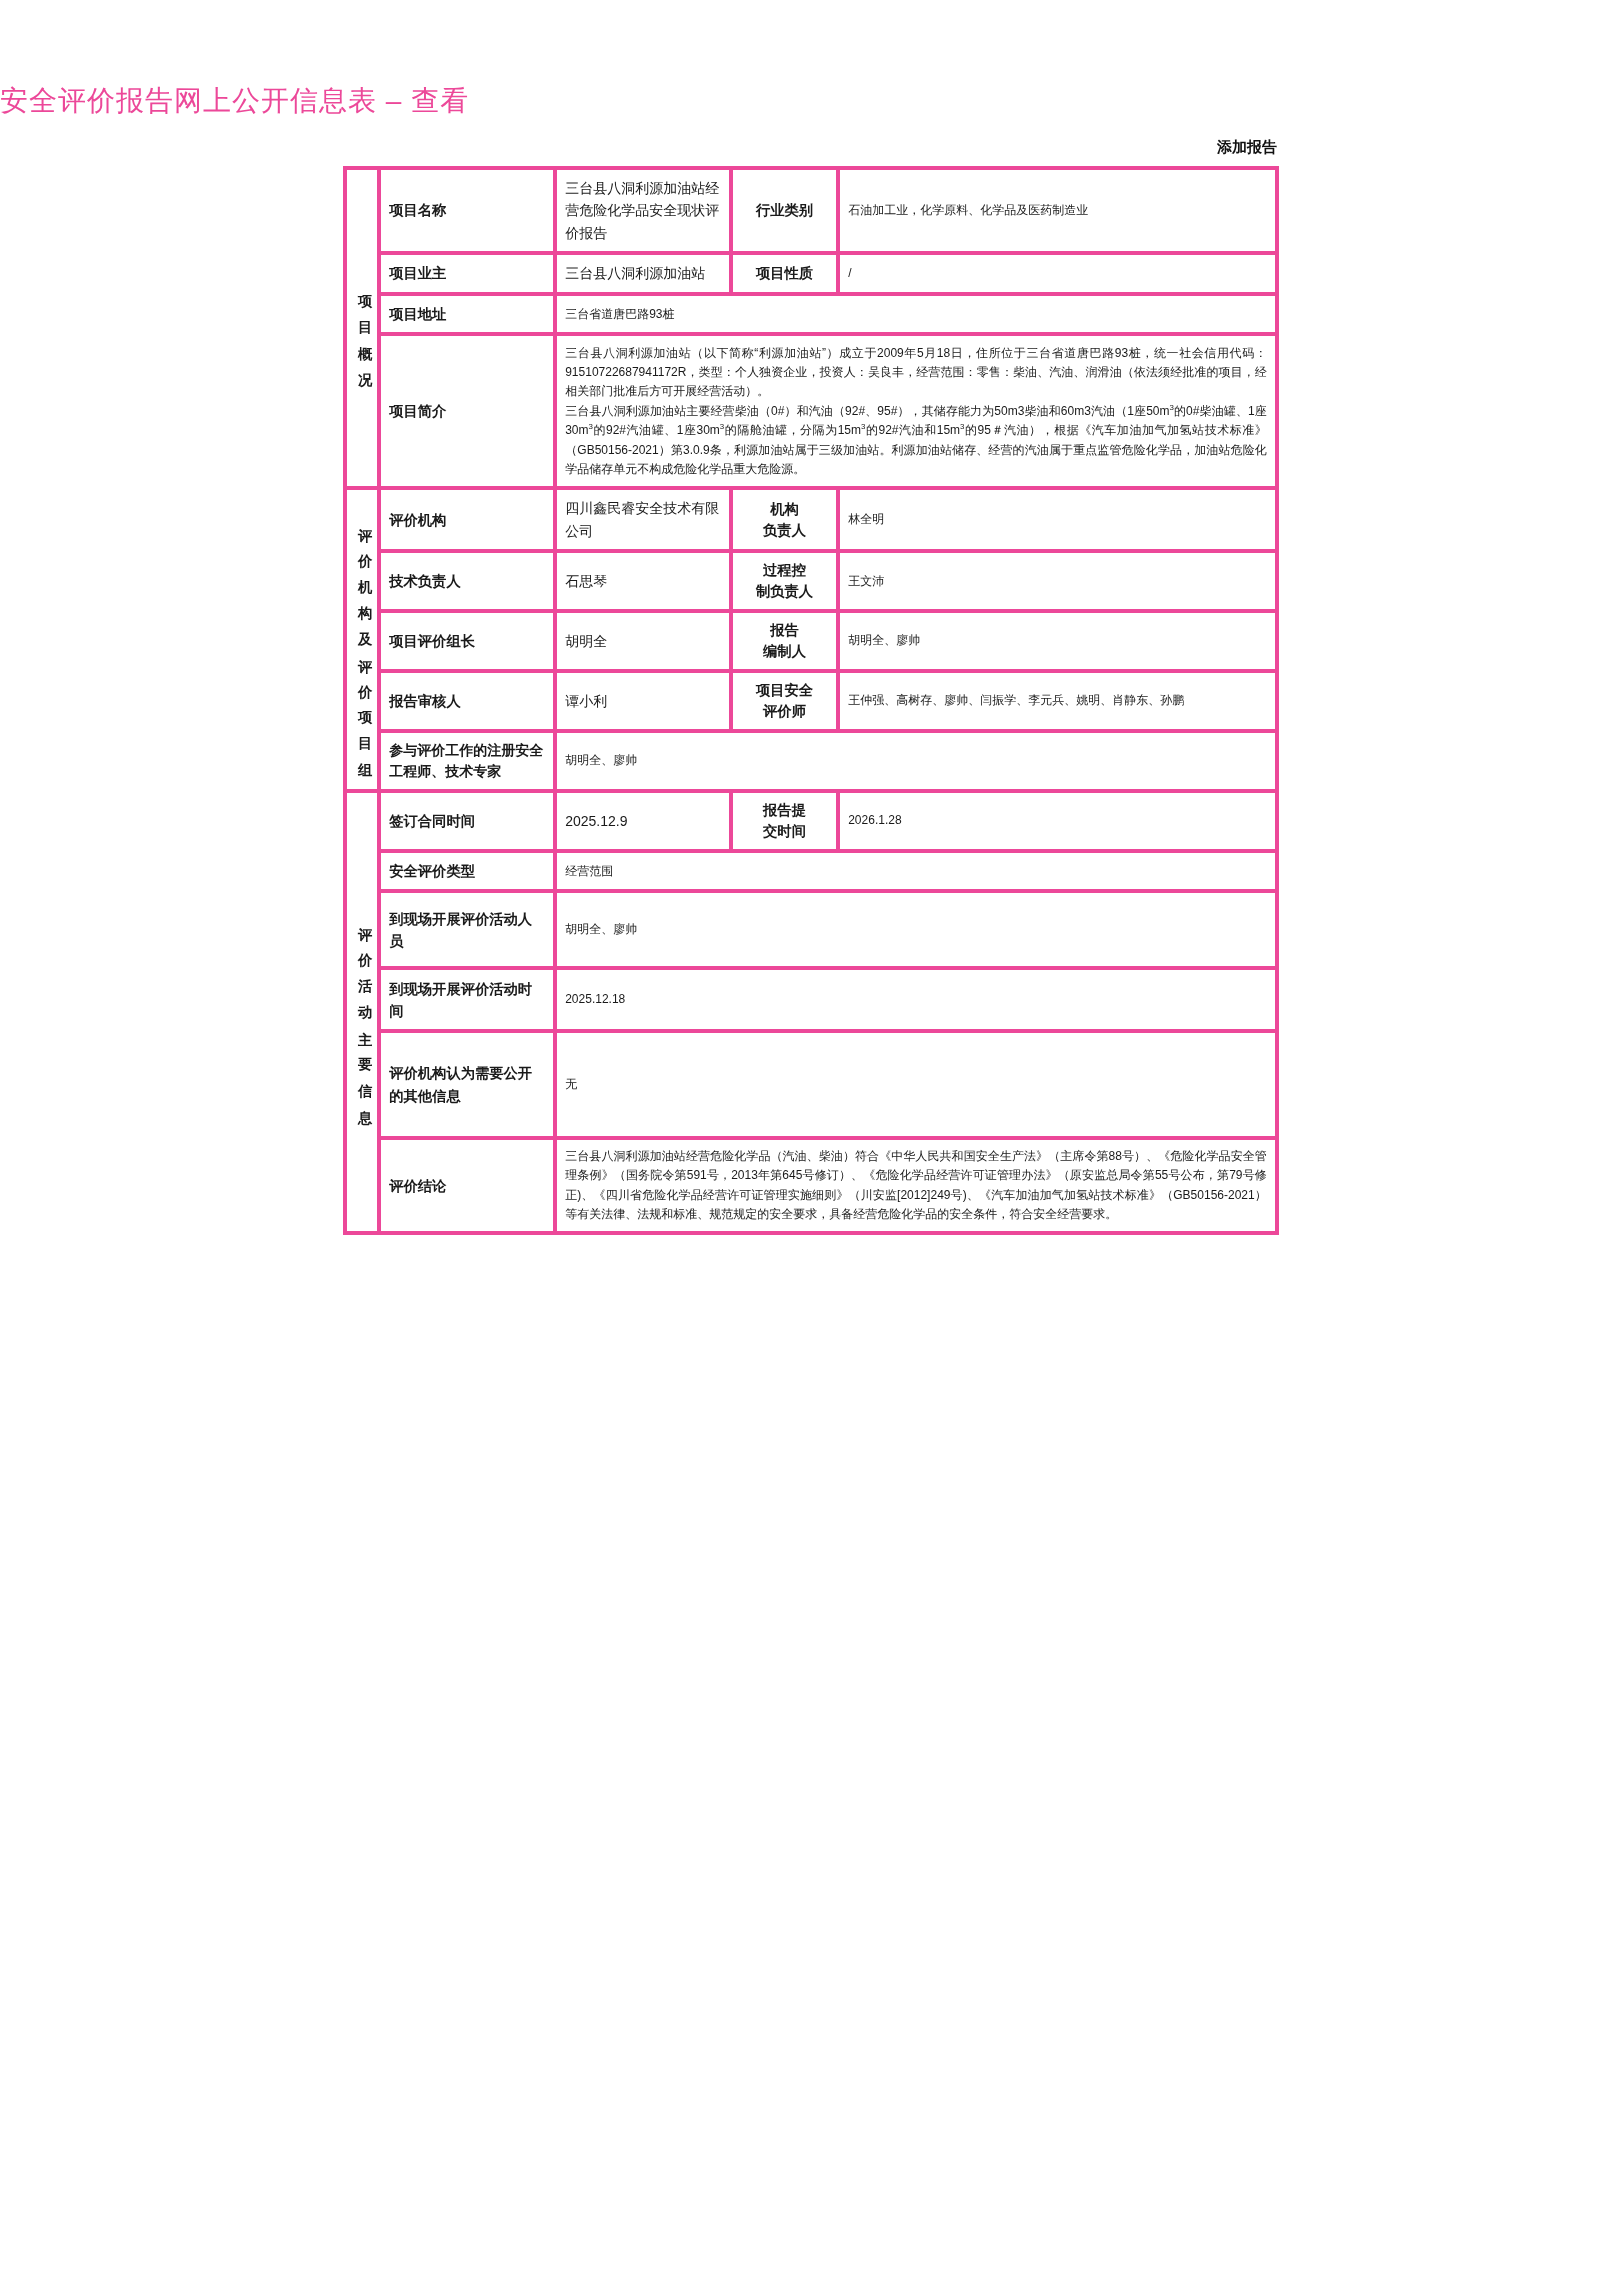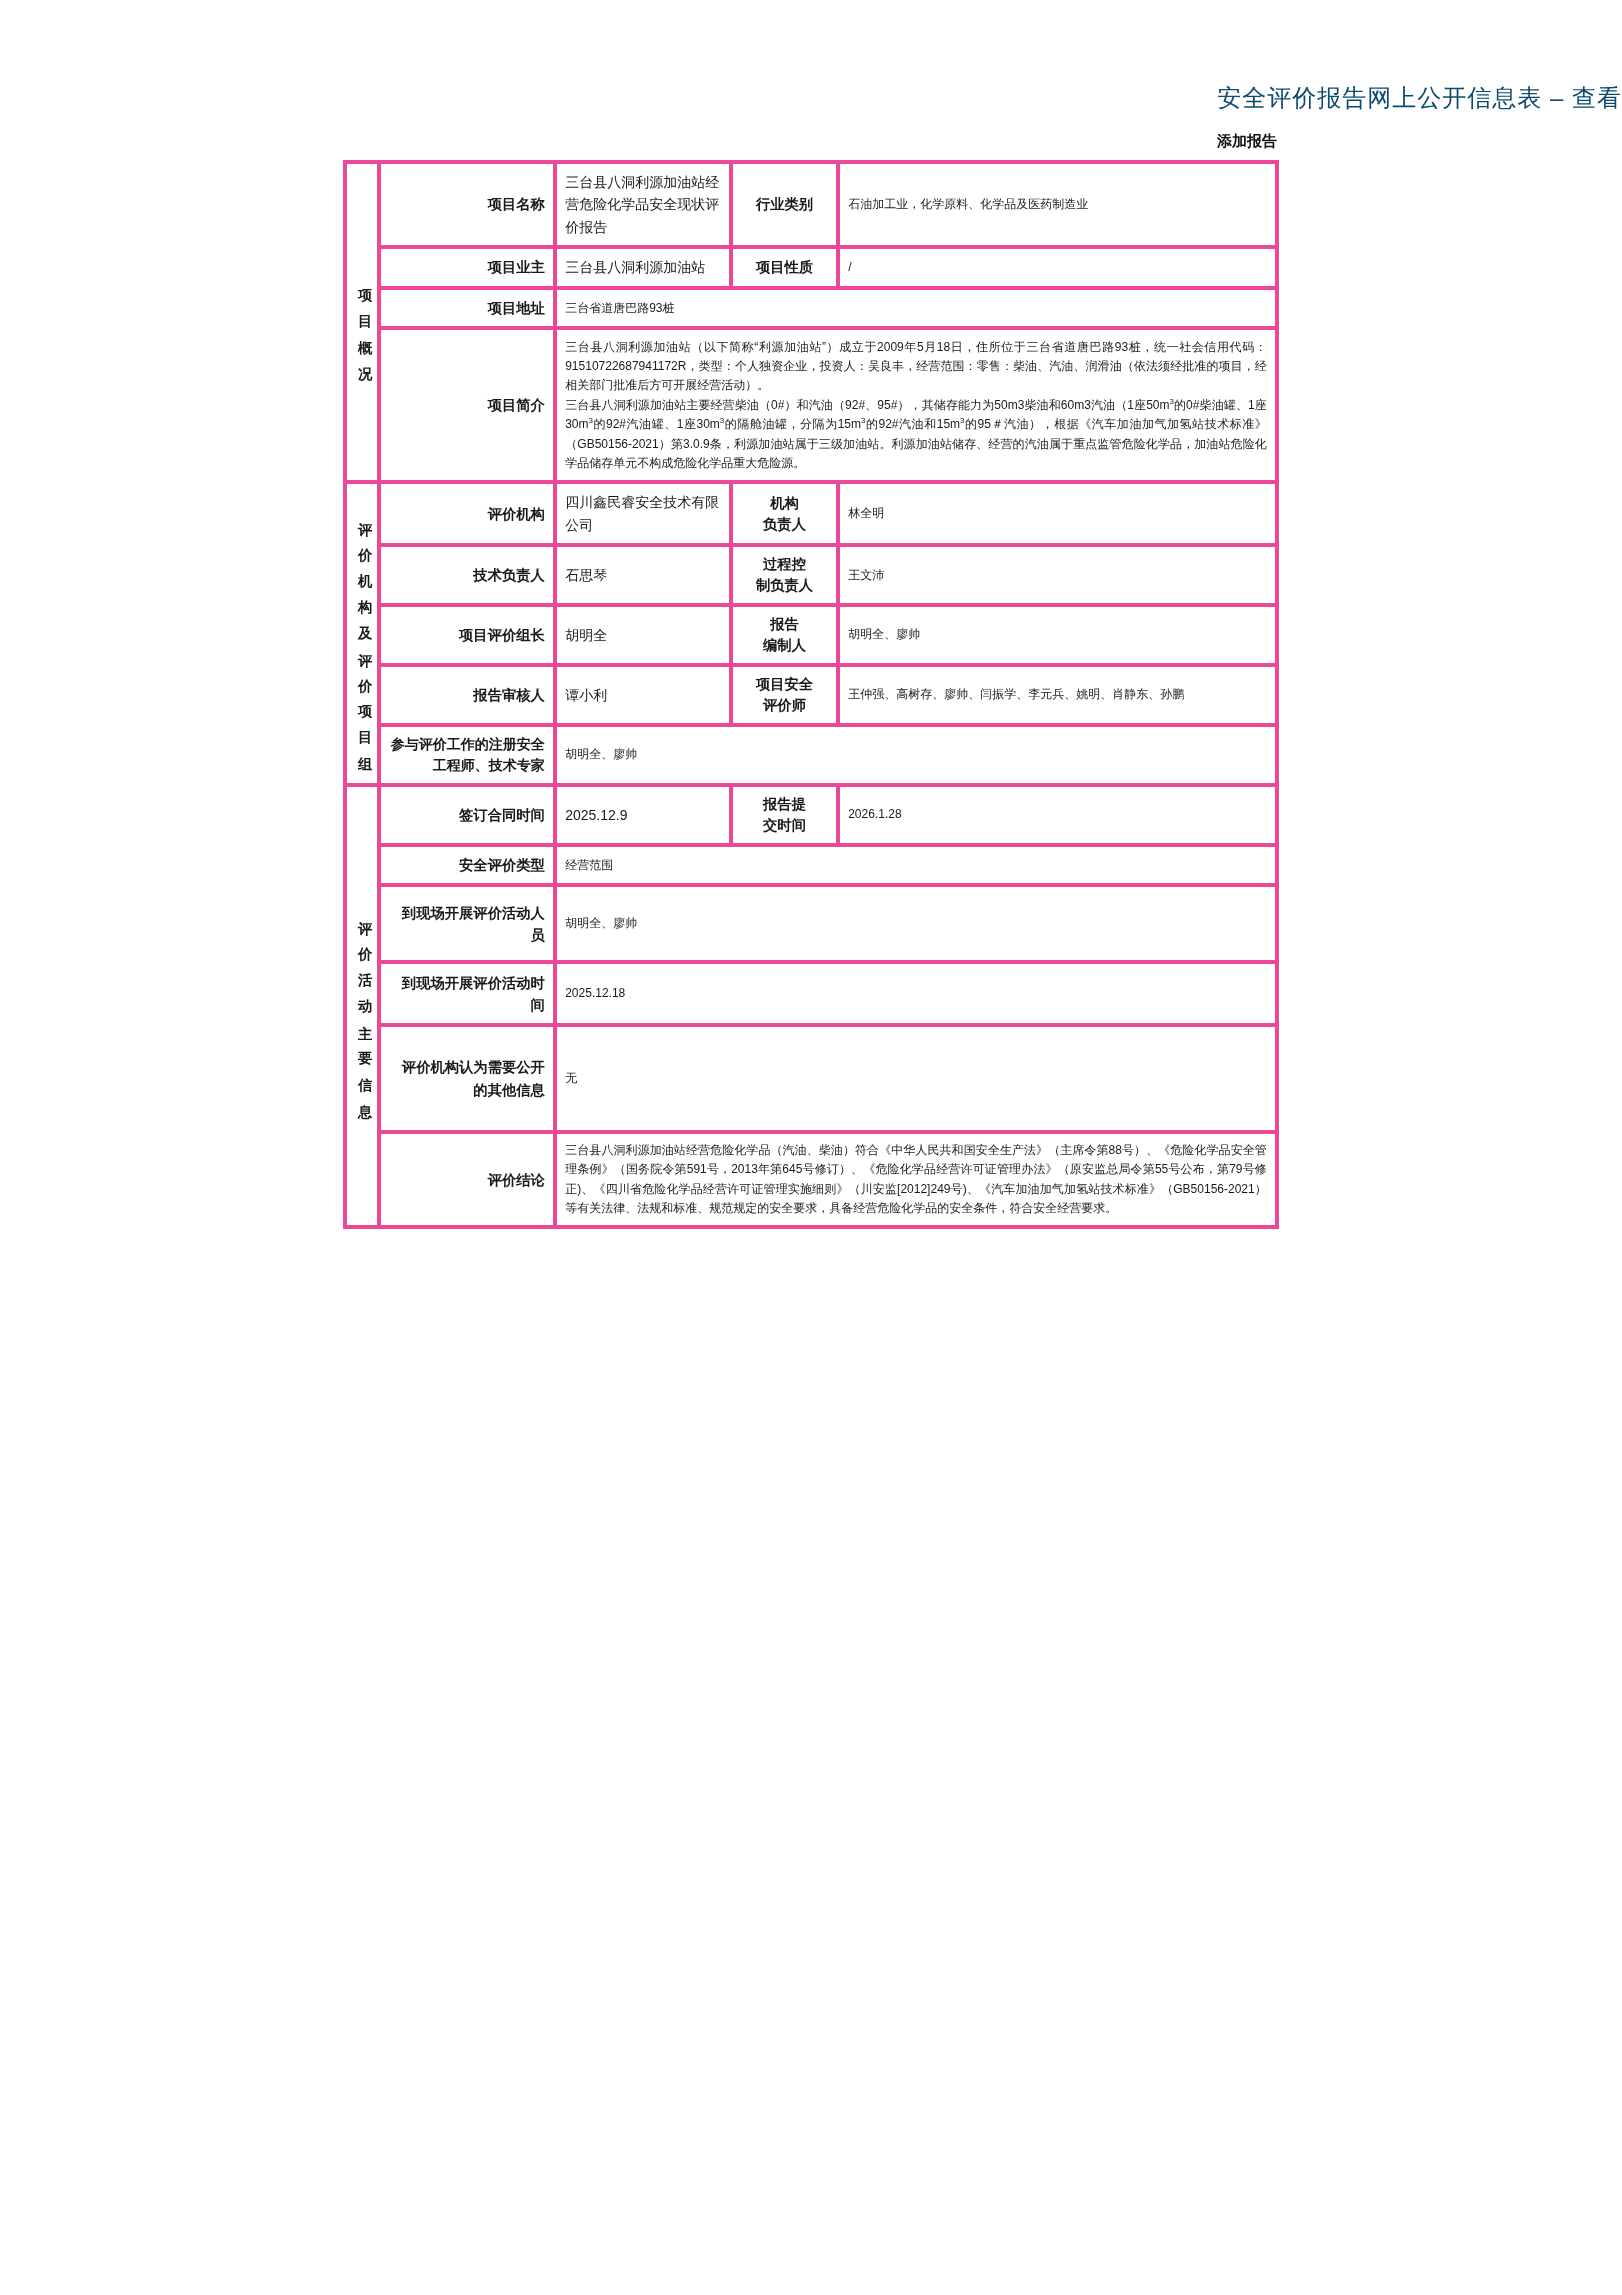--- a/index.html
+++ b/index.html
@@ -14,24 +14,24 @@
     -webkit-font-smoothing: antialiased;
   }
   .page {
     position: relative;
     width: 1622px;
     min-height: 2295px;
     background: #fff;
     box-sizing: border-box;
   }
   .page-title {
-    text-align: right;
-    font-size: 24px;
+    text-align: left;
+    font-size: 28px;
     font-weight: 400;
-    color: #0c4a6e;
+    color: #ec4899;
     padding-top: 82px;
     letter-spacing: 1px;
   }
   .toolbar {
     width: 936px;
     margin: 0 auto;
     padding-top: 17.4px;
     text-align: right;
     box-sizing: border-box;
   }
@@ -73,21 +73,21 @@
   td.vlabel .vtext {
     writing-mode: vertical-rl;
     text-orientation: upright;
     display: inline-block;
     letter-spacing: 5.1px;
     line-height: 1.25;
     white-space: pre-line;
   }
   td.key {
     width: 176px;
-    text-align: right;
+    text-align: left;
     font-weight: bold;
     font-size: 14.3px;
   }
   td.key.small {
     font-size: 14px;
     line-height: 1.5;
   }
   td.val {
     text-align: left;
     font-size: 12px;

